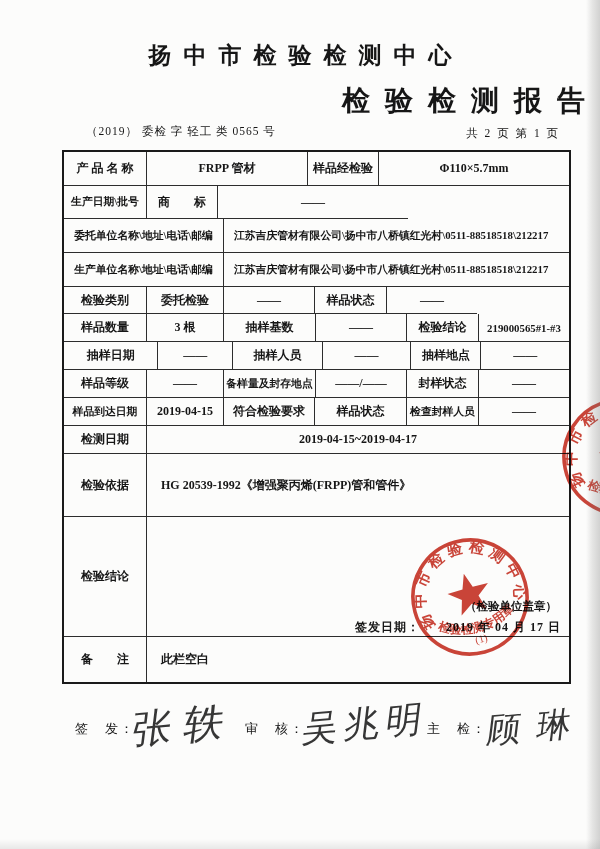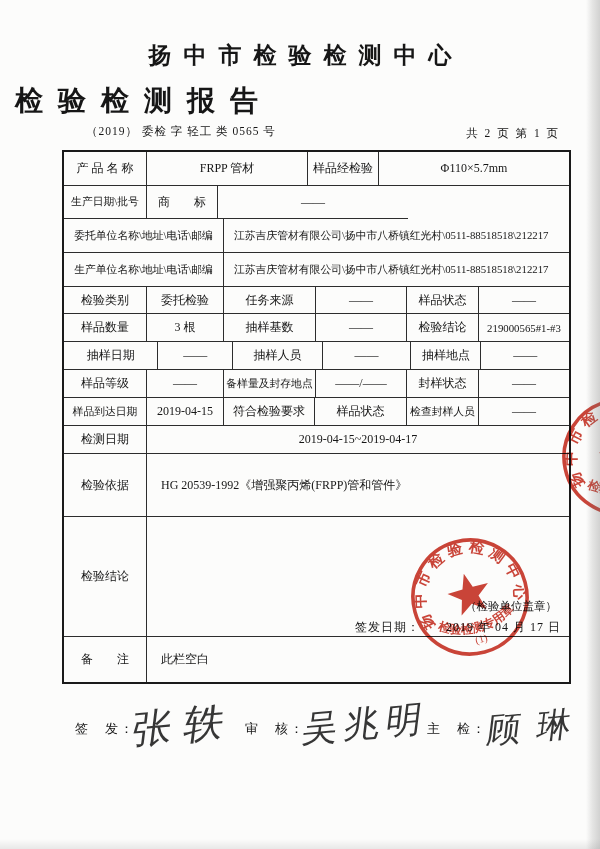--- a/index.html
+++ b/index.html
@@ -7,27 +7,27 @@
   .page{position:relative;width:600px;height:849px;background:#fcfcfb;overflow:hidden;
         font-family:"Liberation Serif","DejaVu Serif",serif;color:#161616;}
   
   .edge-right{position:absolute;top:0;right:0;width:14px;height:100%;
     background:linear-gradient(to right,rgba(110,110,110,0) 0%,rgba(110,110,110,.16) 45%,rgba(110,110,110,.30) 100%);}
   .edge-bottom{position:absolute;left:0;bottom:0;width:100%;height:10px;
     background:linear-gradient(to bottom,rgba(110,110,110,0),rgba(110,110,110,.14));}
   
   .org-title{position:absolute;top:40px;left:0;width:100%;text-align:center;
     font-size:23px;font-weight:bold;letter-spacing:12px;text-indent:12px;}
-  .report-title{position:absolute;top:82px;left:0;width:100%;text-align:left;
+  .report-title{position:absolute;top:82px;left:0;width:100%;text-align:right;
     font-size:28px;font-weight:bold;letter-spacing:15px;text-indent:15px;}
   .ref-line{position:absolute;top:124px;left:0;width:100%;font-size:11.5px;}
   .ref-no{position:absolute;left:86px;top:0;letter-spacing:1px;}
   .page-info{position:absolute;right:40px;top:2px;letter-spacing:2px;}
   
-  .tbl{position:absolute;left:62px;top:150px;width:505px;border:2.5px solid #1a1a1a;background:transparent;}
+  .tbl{position:absolute;left:62px;top:150px;width:505px;border:2.5px solid #1a1a1a;background:transparent;font-weight:bold;}
   .tr{display:flex;width:505px;}
   .td{box-sizing:border-box;border-right:1px solid #2d2d2d;border-bottom:1px solid #2d2d2d;
       display:flex;align-items:center;justify-content:center;font-size:12px;
       overflow:hidden;white-space:nowrap;}
   .td:last-child{border-right:none;}
   .tr:last-child .td{border-bottom:none;}
   .small{font-size:10.8px;}
   .left{justify-content:flex-start;padding-left:10px;}
   .conc-cell{position:relative;}
   .conc-text{position:absolute;top:26px;left:16px;font-size:12px;}
@@ -76,21 +76,20 @@
     </div>
 
     <div class="tr" style="height:34px">
       <div class="td small" style="width:160px">生产单位名称\地址\电话\邮编</div>
       <div class="td small left" style="width:345px">江苏吉庆管材有限公司\扬中市八桥镇红光村\0511-88518518\212217</div>
     </div>
 
     <div class="tr" style="height:27px">
       <div class="td" style="width:83px">检验类别</div>
       <div class="td" style="width:77px">委托检验</div>
-      <div class="td" style="width:92px">任务来源</div>
       <div class="td" style="width:91px">——</div>
       <div class="td" style="width:72px">样品状态</div>
       <div class="td" style="width:90px">——</div>
     </div>
 
     <div class="tr" style="height:28px">
       <div class="td" style="width:83px">样品数量</div>
       <div class="td" style="width:77px">3 根</div>
       <div class="td" style="width:92px">抽样基数</div>
       <div class="td" style="width:91px">——</div>

